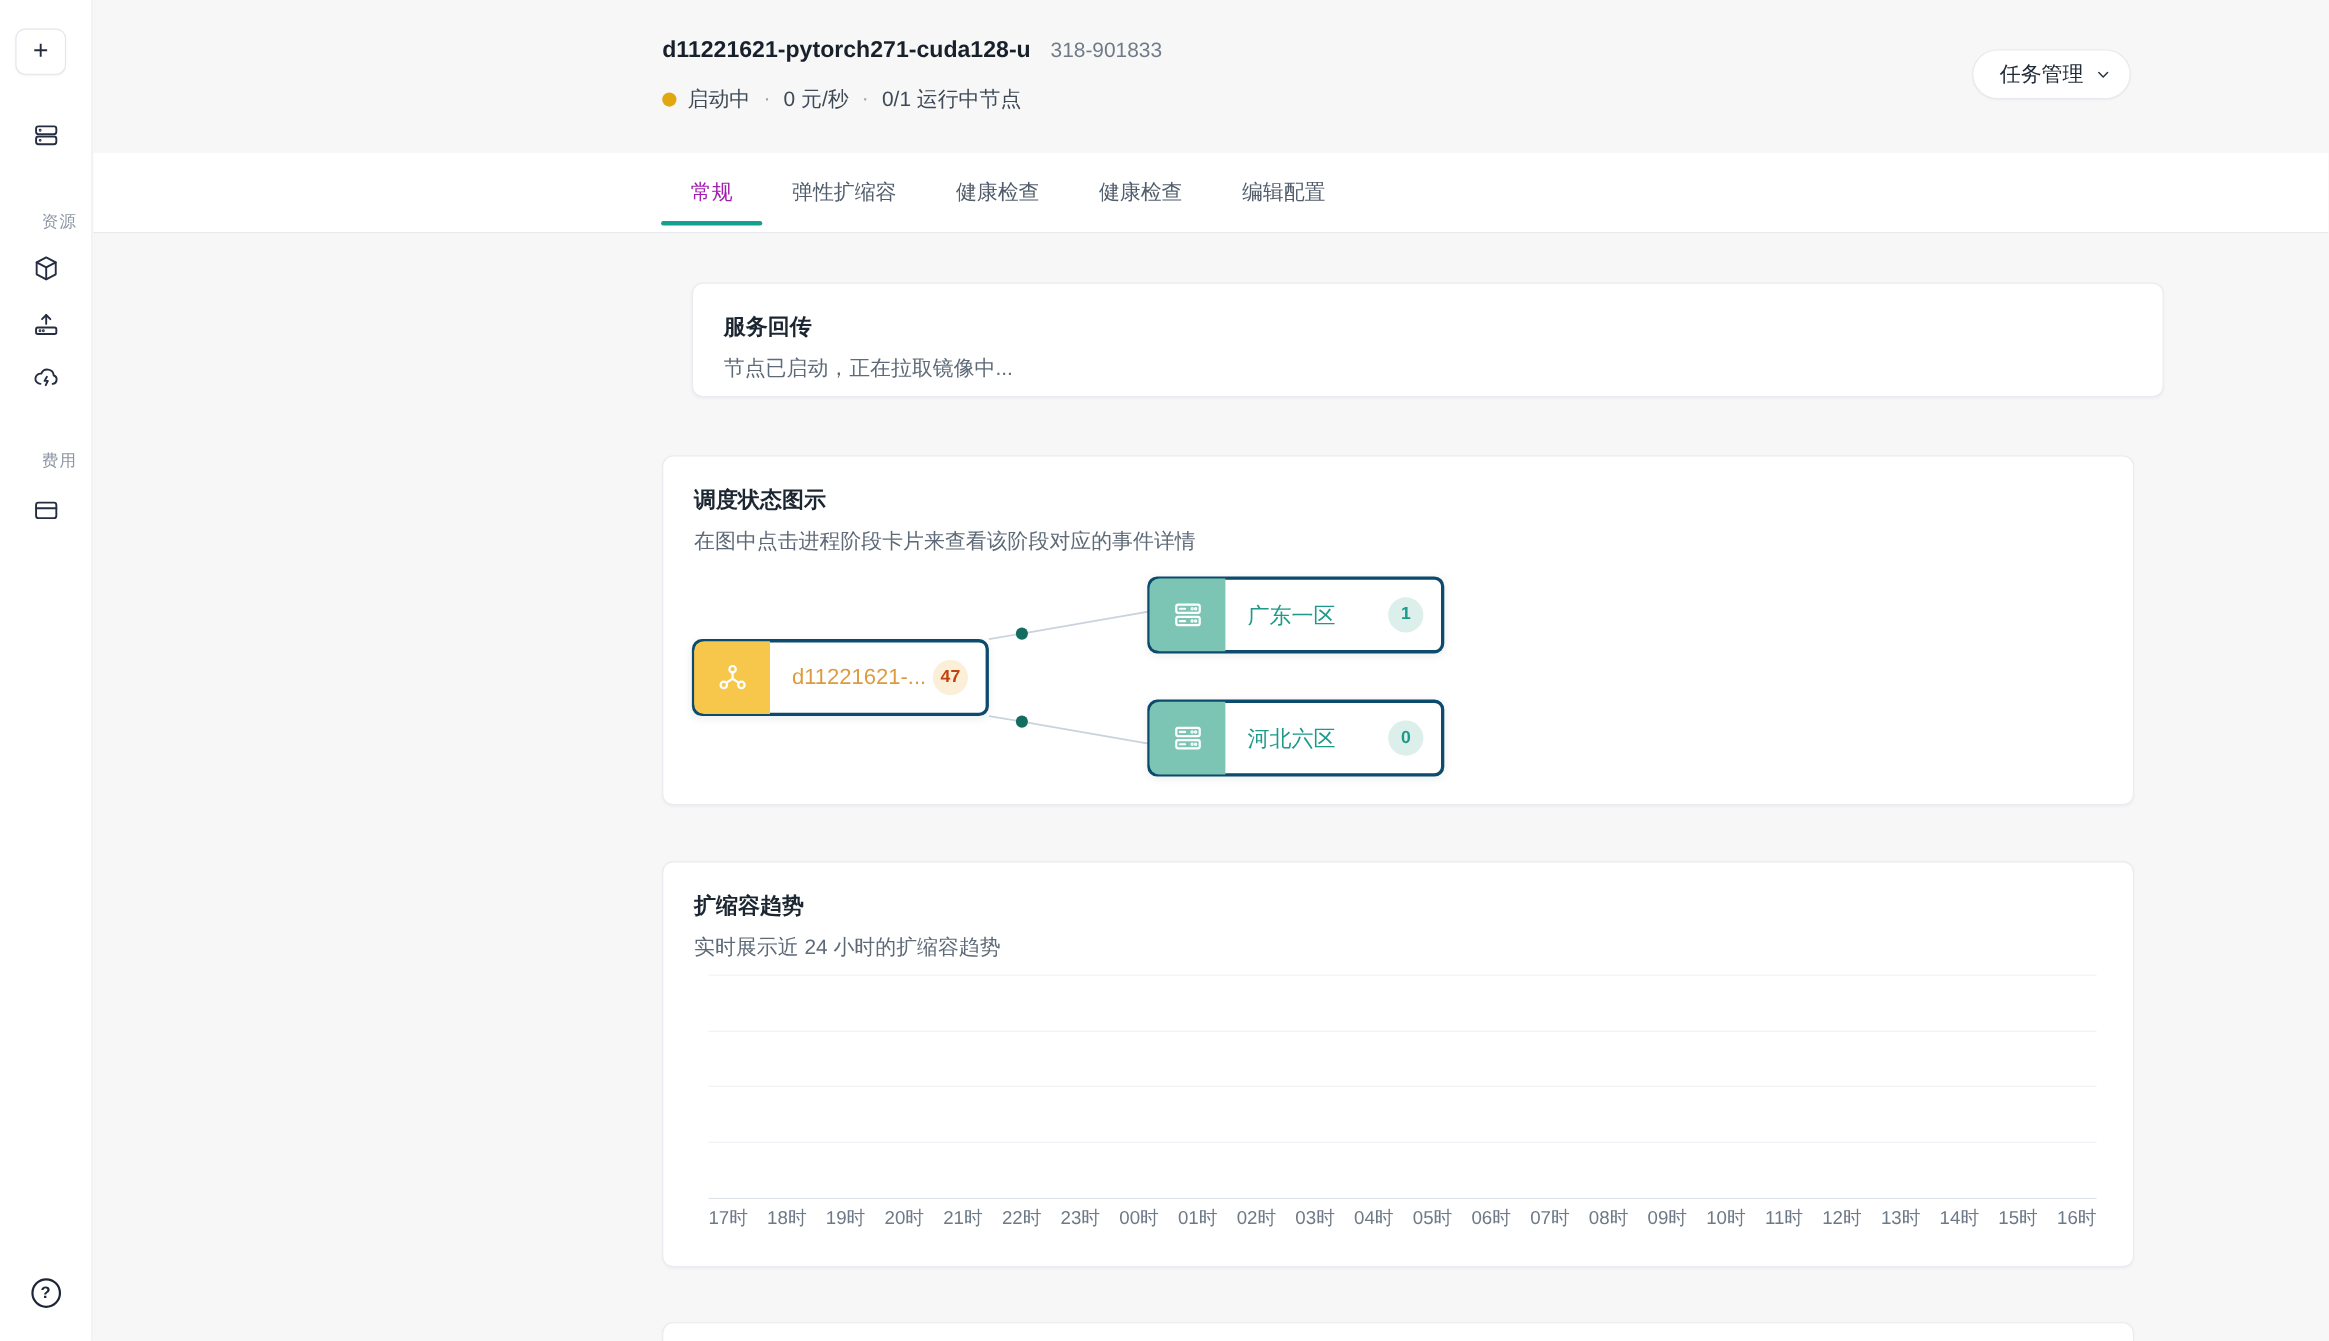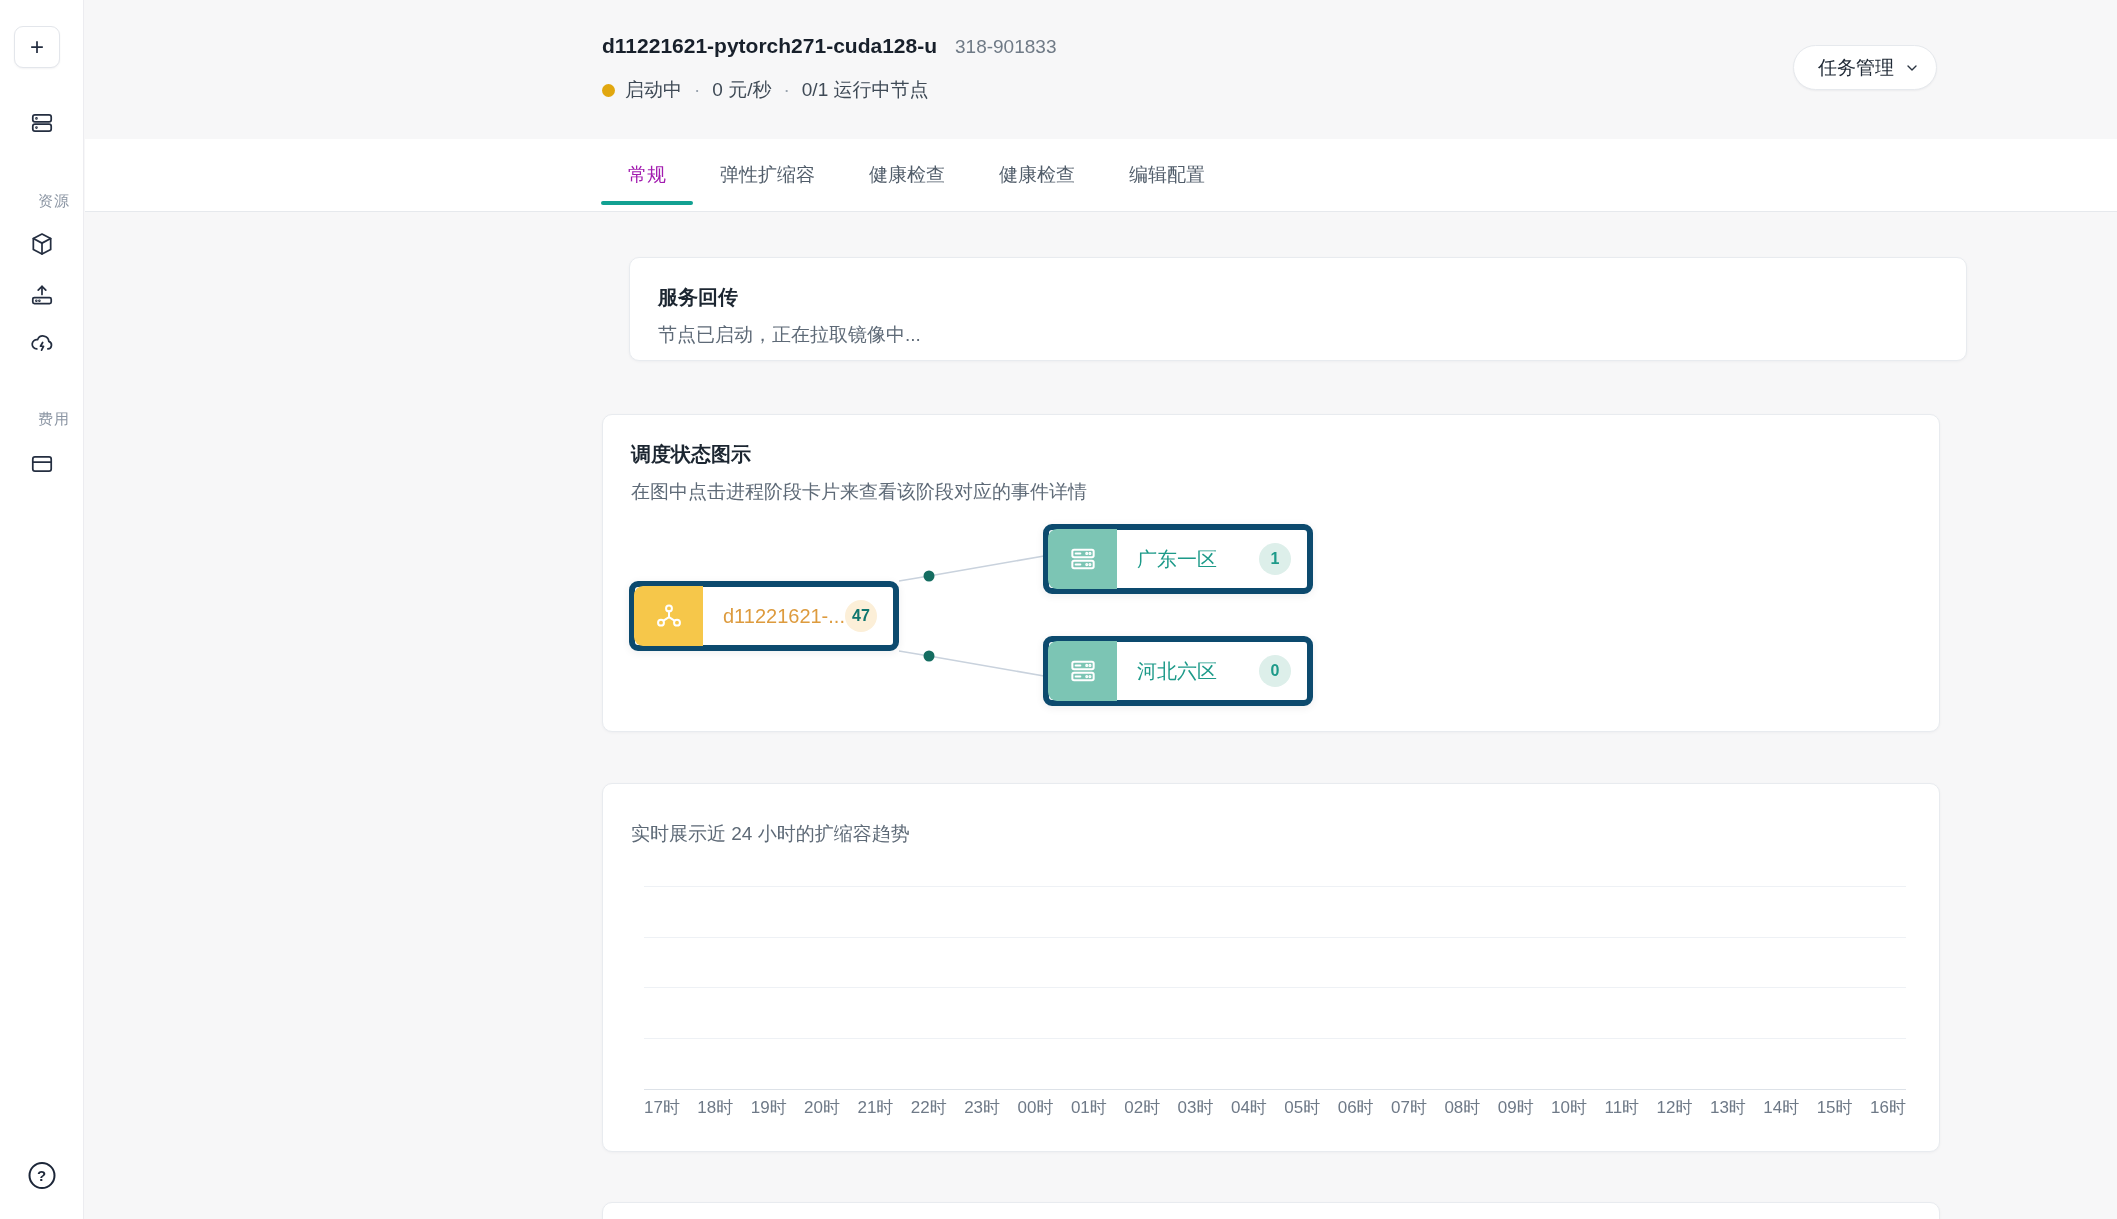--- a/index.html
+++ b/index.html
@@ -86,21 +86,21 @@
   #card-schedule { top:414px; height:318px; padding:0; }
   #card-schedule .card-head { padding:26px 28px 0 28px; }
   #card-trend { top:783px; height:369px; padding:0; }
   #card-trend .card-head { padding:26px 28px 0 28px; }
   #card-partial { top:1202px; height:60px; border-radius:10px; }
 
   
   .flow-svg { position:absolute; left:0; top:0; width:1336px; height:316px; pointer-events:none; }
   .flow-node {
     position:absolute; height:70px; width:270px; display:flex;
-    background:#fff; border:6px solid #0c4a6e; border-radius:9px;
+    background:#fff; border:3px solid #0c4a6e; border-radius:9px;
     box-shadow:0 2px 8px rgba(15,23,42,.07); cursor:pointer;
   }
   .icon-box {
     width:69px; margin:-1px 0 -1px -1px; border-radius:9px 0 0 9px;
     display:flex; align-items:center; justify-content:center; flex:none;
   }
   .icon-box svg { width:32px; height:32px; stroke:#fff; stroke-width:1.5; fill:none;
     stroke-linecap:round; stroke-linejoin:round; }
   .node-body { flex:1; display:flex; align-items:center; justify-content:space-between;
     padding:0 16px 0 20px; }
@@ -108,21 +108,21 @@
   .node-badge {
     width:32px; height:32px; border-radius:50%; flex:none;
     display:flex; align-items:center; justify-content:center;
     font-size:16px; font-weight:700;
   }
   #node-source { left:26px; top:166px; }
   #node-target-0 { left:440px; top:109px; }
   #node-target-1 { left:440px; top:221px; }
   .src .icon-box { background:#f6c74a; }
   .src .node-label { color:#dd9b3e; }
-  .src .node-badge { background:#fcefd8; color:#0f766e; }
+  .src .node-badge { background:#fcefd8; color:#c2410c; }
   .tgt .icon-box { background:#7cc5b4; }
   .tgt .node-label { color:#1d9a89; }
   .tgt .node-badge { background:#ddefea; color:#1d9a89; }
 
   
   .gridline { position:absolute; left:41px; width:1262px; height:1px; background:#eef1f5; }
   .gridline.axis { background:#dde2e8; }
   .x-axis {
     position:absolute; left:41px; top:312px; width:1262px;
     display:flex; justify-content:space-between;
@@ -304,20 +304,21 @@
       </div>
       <div class="node-body">
         <span class="node-label">河北六区</span>
         <span class="node-badge">0</span>
       </div>
     </div>
   </div>
 
   <div class="card" id="card-trend">
     <div class="card-head">
+      <div class="card-title">扩缩容趋势</div>
       <div class="card-sub">实时展示近 24 小时的扩缩容趋势</div>
     </div>
     <div>
       <div class="gridline" style="top:102px;"></div>
       <div class="gridline" style="top:153px;"></div>
       <div class="gridline" style="top:203px;"></div>
       <div class="gridline" style="top:254px;"></div>
       <div class="gridline axis" style="top:305px;"></div>
       <div class="x-axis">
           <span class="tick">17时</span>

